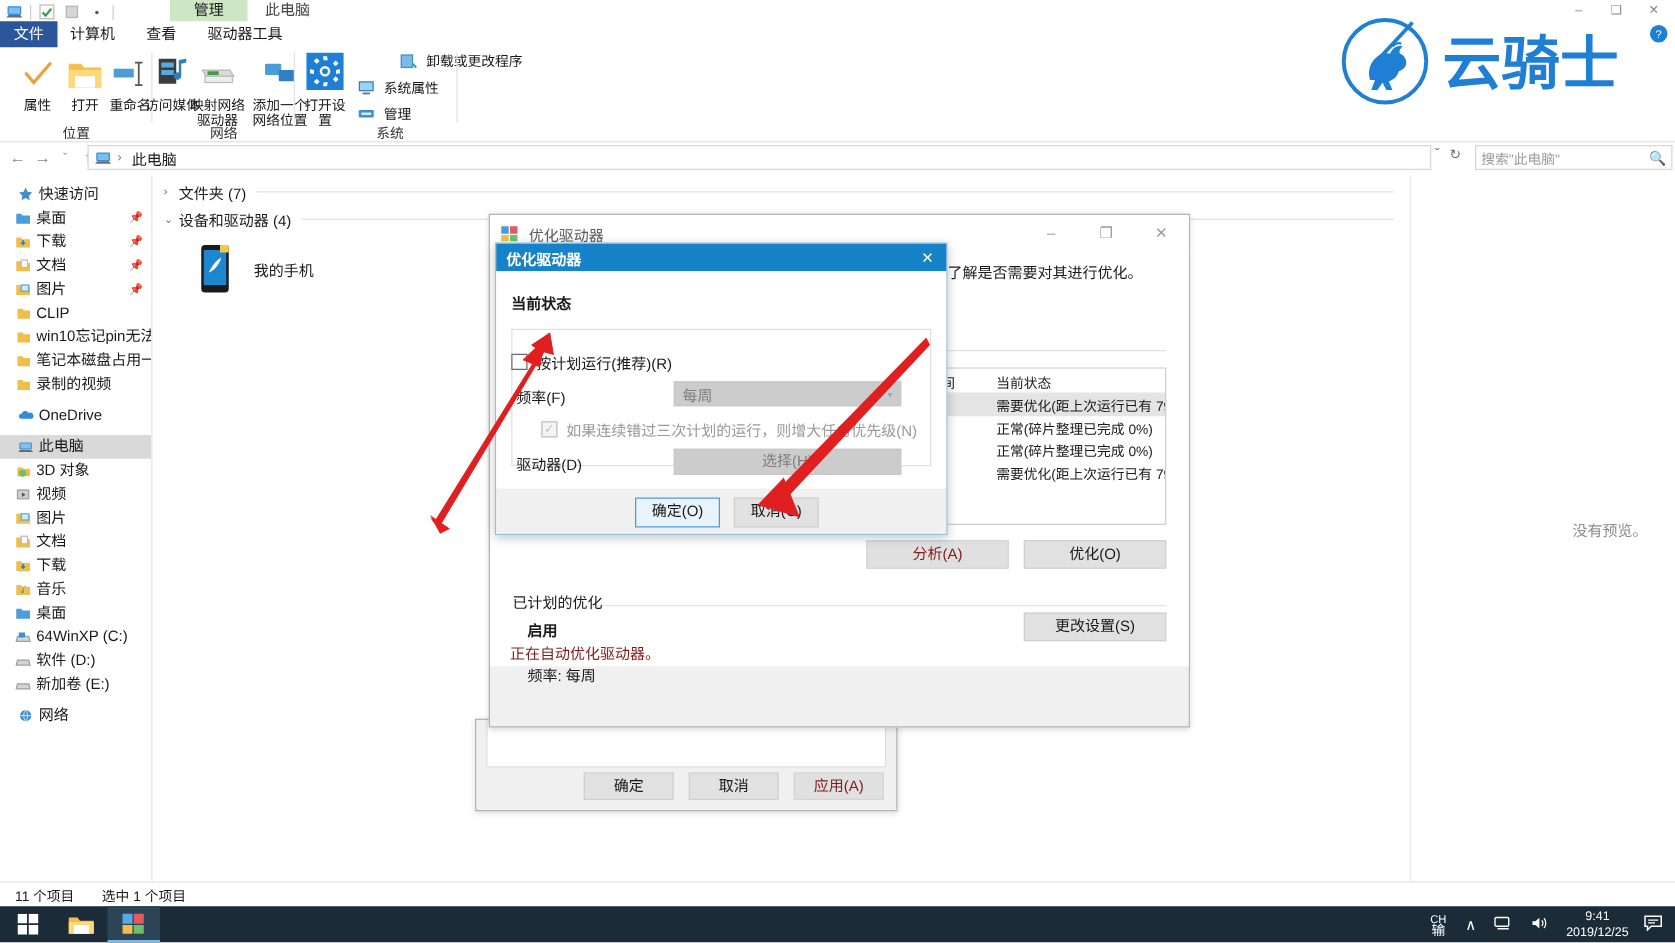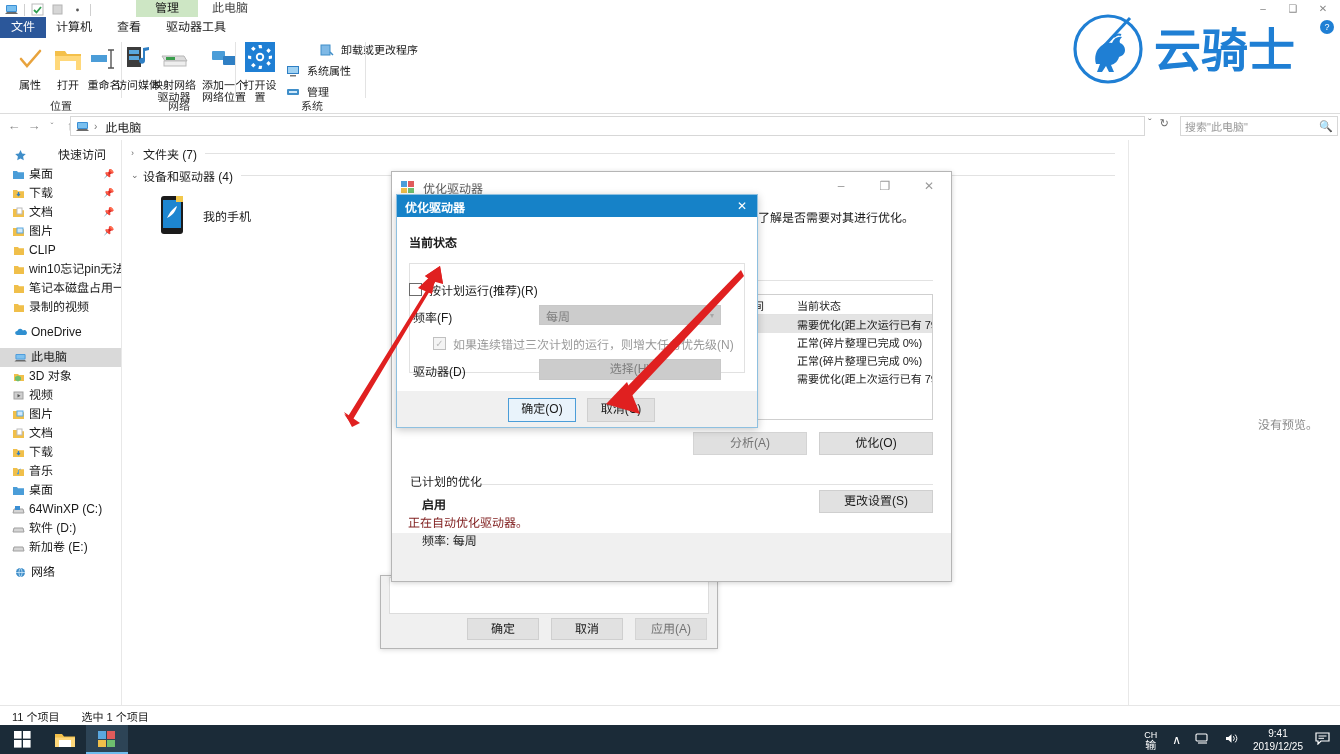--- a/index.html
+++ b/index.html
@@ -150,21 +150,21 @@
   .optwin .chgbtn { position: absolute; right: 18px; top: 288px; }
   .optwin .footer { position: absolute; left: 0; right: 0; bottom: 0; height: 48px; background: #f0f0f0; border-top: 1px solid #dfdfdf; }
   .optwin .footer .closebtn { position: absolute; right: 18px; top: 11px; }
 
   .btn {
     min-width: 100px; height: 23px; line-height: 21px; text-align: center;
     font-size: 12px; color: #1a1a1a; background: #e1e1e1; border: 1px solid #cfcfcf;
     cursor: default; padding: 0 8px; display: inline-block; white-space: nowrap;
   }
   .btn.wide { min-width: 114px; }
-  .btn.disabled { color: #737373; background: #e0e0e0; border-color: #d4d4d4; }
+  .btn.disabled { color: #7f1d1d; background: #e0e0e0; border-color: #d4d4d4; }
   .btn.default { background: #e9f3fb; border: 1px solid #4b9dd8; }
 
   
   .modal {
     position: absolute; left: 396px; top: 194px; width: 362px; height: 234px;
     background: #f0f0f0; border: 1px solid #8ec0e0; box-shadow: 0 2px 8px rgba(0,0,0,.22);
   }
   .modal .mbar { height: 22px; background: #1682c8; display: flex; align-items: center; }
   .modal .mbar .mttl { font-size: 12px; color: #fff; font-weight: bold; margin-left: 8px; }
   .modal .mbar .mclose { position: absolute; right: 0; top: 0; width: 30px; height: 22px; line-height: 22px; text-align: center; color: #fff; font-size: 12px; }
@@ -406,21 +406,21 @@
         <span>↻</span>
       </div>
       <div class="searchbox">
         <span class="ph">搜索"此电脑"</span>
         <span style="color:#6b6b6b;font-size:11px;">🔍</span>
       </div>
     </div>
 
     <div class="navpane">
 
-      <div class="navitem lvl0" style="margin-top:6px;gap:27px;">
+      <div class="navitem lvl0" style="margin-top:6px;">
         <span class="nico"><svg width="13" height="13" viewBox="0 0 13 13">
               <path d="M6.5 1l1.6 3.4 3.7.5-2.7 2.6.7 3.7-3.3-1.8-3.3 1.8.7-3.7L1.2 4.9l3.7-.5z" fill="#3f8ec9"></path>
             </svg></span>
         <span class="ntxt">快速访问</span>
       </div>
 
       <div class="navitem lvl1">
         <span class="nico"><svg width="13" height="13" viewBox="0 0 13 13">
               <path d="M1 3h4l1 1.3h6V11H1z" fill="#4b9dd8"></path>
             </svg></span>

